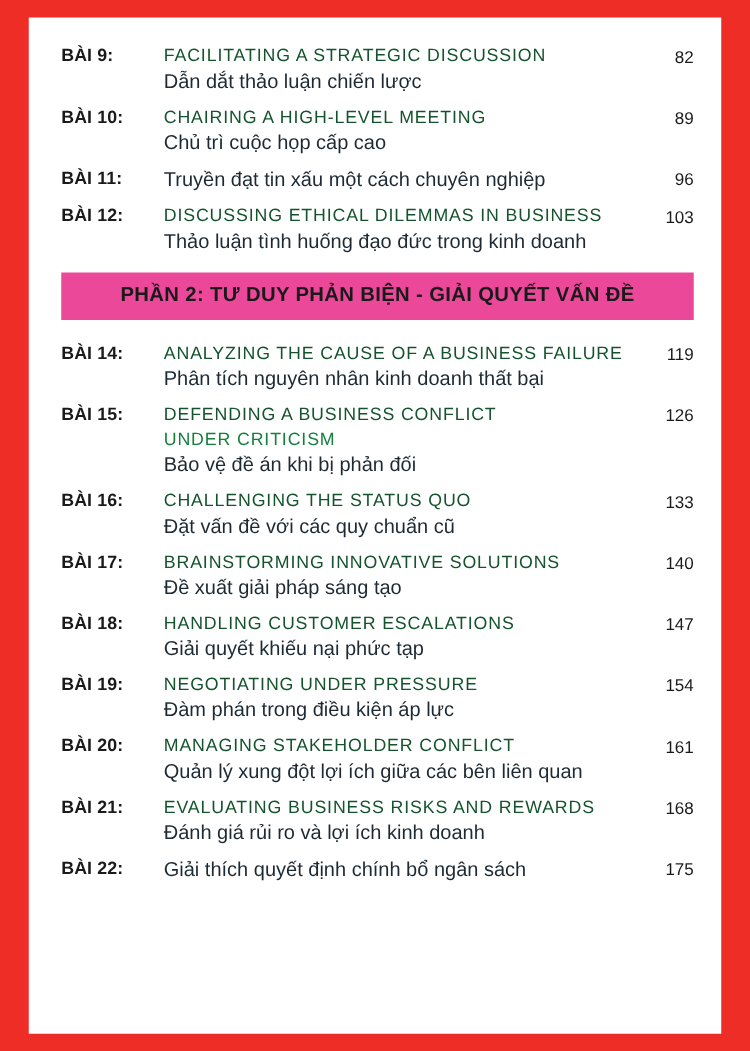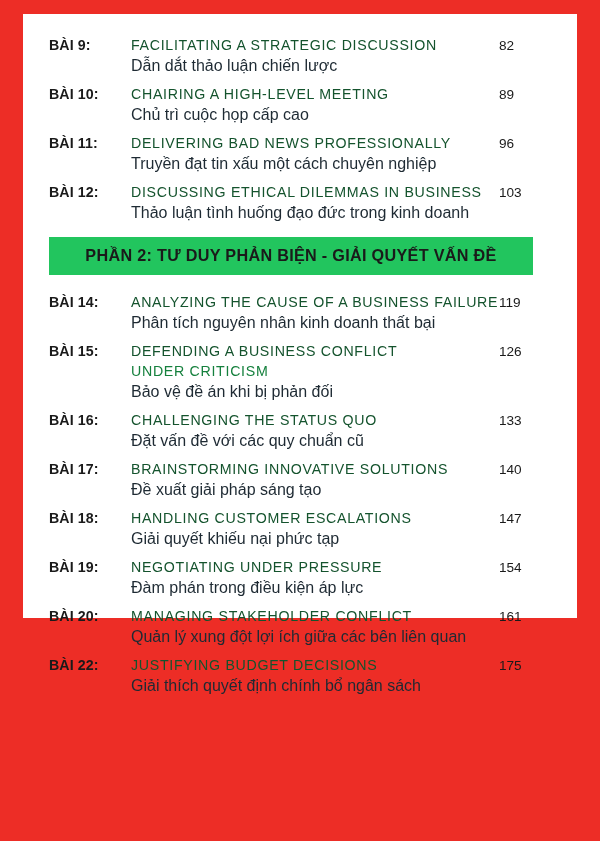--- a/index.html
+++ b/index.html
@@ -11,24 +11,24 @@
     height: 841px;
     background: #ED2D26;
     font-family: "Liberation Sans", sans-serif;
     overflow: hidden;
   }
   .page {
     position: absolute;
     left: 23px;
     top: 14px;
     width: 554px;
-    height: 604px;
+    height: 813px;
     background: #FFFFFF;
     box-sizing: border-box;
-    padding: 14px 44px 10px 26px;
+    padding: 14px 22px 10px 26px;
   }
   .toc {
     display: block;
   }
   .entry {
     display: flex;
     align-items: flex-start;
     margin-bottom: 1px;
     padding-top: 8px;
   }
@@ -52,27 +52,28 @@
     line-height: 19px;
   }
   .entry .subtitle {
     font-size: 16px;
     color: #1E2A33;
     line-height: 20px;
     margin-top: 1px;
   }
   .entry .page-num {
     flex: 0 0 34px;
+    text-align: right;
     font-size: 13.6px;
     color: #1A1A1A;
     line-height: 19px;
     font-weight: 500;
   }
   .section-banner {
-    background: #22c55e;
+    background: #ec4899;
     margin: 14px 0 10px 0;
     padding: 9px 0 10px 0;
     text-align: center;
   }
   .section-banner .banner-text {
     font-size: 16.2px;
     font-weight: bold;
     color: #1A1A1A;
     letter-spacing: 0.3px;
   }
@@ -106,21 +107,20 @@
       <div class="texts">
         <div class="title">CHAIRING A HIGH-LEVEL MEETING</div>
         <div class="subtitle">Chủ trì cuộc họp cấp cao</div>
       </div>
       <div class="page-num">89</div>
     </div>
 
     <div class="entry">
       <div class="lesson">BÀI 11:</div>
       <div class="texts">
-        <div class="title">DELIVERING BAD NEWS PROFESSIONALLY</div>
         <div class="subtitle">Truyền đạt tin xấu một cách chuyên nghiệp</div>
       </div>
       <div class="page-num">96</div>
     </div>
 
     <div class="entry">
       <div class="lesson">BÀI 12:</div>
       <div class="texts">
         <div class="title">DISCUSSING ETHICAL DILEMMAS IN BUSINESS</div>
         <div class="subtitle">Thảo luận tình huống đạo đức trong kinh doanh</div>
@@ -190,24 +190,31 @@
 
     <div class="entry">
       <div class="lesson">BÀI 20:</div>
       <div class="texts">
         <div class="title">MANAGING STAKEHOLDER CONFLICT</div>
         <div class="subtitle">Quản lý xung đột lợi ích giữa các bên liên quan</div>
       </div>
       <div class="page-num">161</div>
     </div>
 
+    <div class="entry">
+      <div class="lesson">BÀI 21:</div>
+      <div class="texts">
+        <div class="title">EVALUATING BUSINESS RISKS AND REWARDS</div>
+        <div class="subtitle">Đánh giá rủi ro và lợi ích kinh doanh</div>
+      </div>
+      <div class="page-num">168</div>
+    </div>
 
     <div class="entry">
       <div class="lesson">BÀI 22:</div>
       <div class="texts">
-        <div class="title">JUSTIFYING BUDGET DECISIONS</div>
         <div class="subtitle">Giải thích quyết định chính bổ ngân sách</div>
       </div>
       <div class="page-num">175</div>
     </div>
 
   </div>
 </div>
 
 </body></html>

